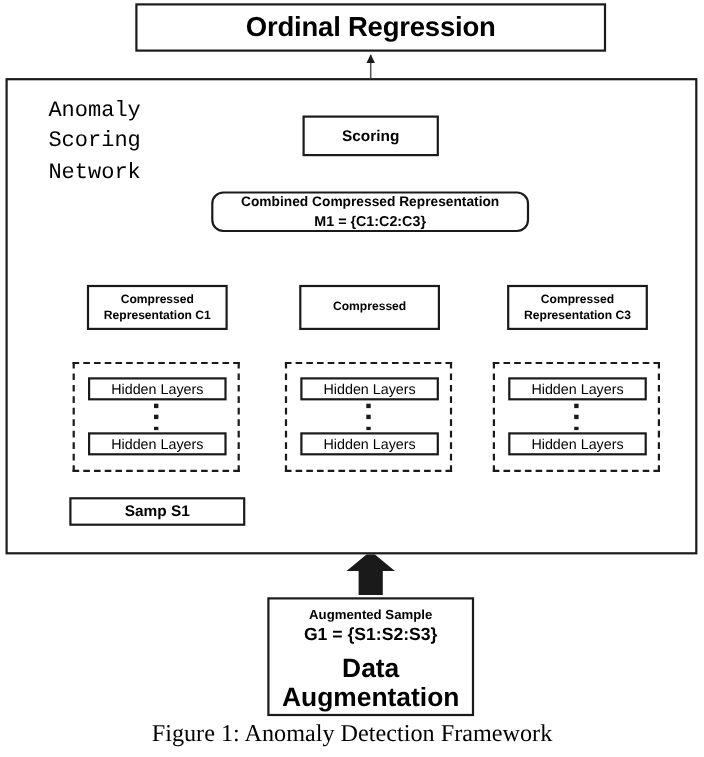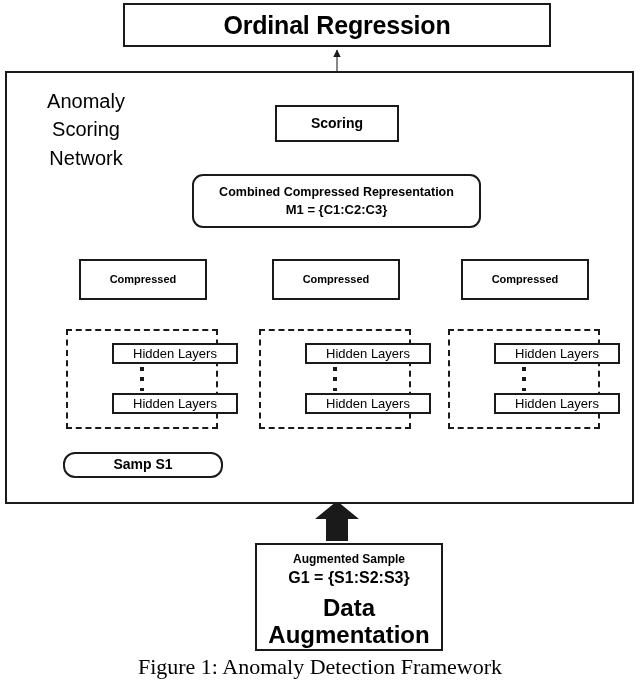--- a/index.html
+++ b/index.html
@@ -54,33 +54,34 @@
     background: #ffffff;
   }
   #anomaly-network-label {
     position: absolute;
     left: 14px; top: 14px;
     width: 130px;
     font-size: 20px;
     line-height: 1.42;
     text-align: center;
     white-space: pre-line;
+    font-family: Liberation Mono, monospace;
   }
 
   
   #scoring-box {
     left: 275px; top: 105px;
     width: 124px; height: 37px;
     font-size: 14px;
   }
 
   
   #combined-representation-box {
     left: 192px; top: 174px;
-    width: 289px; height: 54px;
+    width: 289px; height: 37px;
     border-radius: 11px;
     font-size: 12.5px;
     line-height: 1.45;
   }
   #combined-representation-box .l2 { font-size: 13px; }
 
   
   .compressed-box {
     top: 259px;
     width: 128px; height: 41px;
@@ -108,21 +109,20 @@
     position: absolute;
     box-sizing: border-box;
     left: 12px;
     width: 126px; height: 21px;
     border: 2px solid #1a1a1a;
     background: #ffffff;
     display: flex;
     align-items: center;
     justify-content: center;
     font-size: 13px;
-    margin-left: 32px;
   }
   .hidden-layer-box.top { top: 12px; }
   .hidden-layer-box.bottom { top: 62px; }
 
   .vdots {
     position: absolute;
     left: 0; right: 0;
     top: 36px;
     height: 24px;
     display: flex;
@@ -135,27 +135,27 @@
     width: 3.5px; height: 3.5px;
     background: #1a1a1a;
   }
 
   
   .samp-box {
     top: 452px;
     width: 160px; height: 26px;
     font-size: 14px;
   }
-  #samp-box-1 { left: 63px; border-radius: 12px; }
+  #samp-box-1 { left: 63px; }
   #samp-box-2 { left: 256px; }
   #samp-box-3 { left: 446px; }
 
   
   #data-augmentation-box {
-    left: 255px; top: 543px;
+    left: 243px; top: 543px;
     width: 188px; height: 108px;
     justify-content: flex-start;
     padding-top: 7px;
   }
   #augmented-sample-label { font-size: 12px; line-height: 1.3; }
   #augmented-sample-formula { font-size: 16px; line-height: 1.3; }
   #data-augmentation-title {
     font-size: 24px;
     line-height: 1.12;
     margin-top: 7px;
@@ -230,26 +230,28 @@
     <span>Scoring</span>
   </div>
 
   <div class="box" id="combined-representation-box">
     <span class="l1">Combined Compressed Representation</span>
     <span class="l2">M1 = {C1:C2:C3}</span>
   </div>
 
   <div class="box compressed-box" id="compressed-box-1">
     <span>Compressed</span>
+    <span>Representation C1</span>
   </div>
   <div class="box compressed-box" id="compressed-box-2">
     <span>Compressed</span>
   </div>
   <div class="box compressed-box" id="compressed-box-3">
     <span>Compressed</span>
+    <span>Representation C3</span>
   </div>
 
   <div class="hidden-group" id="hidden-group-1">
     <div class="hidden-layer-box top">Hidden Layers</div>
     <div class="vdots">
       <i></i>
         <i></i>
         <i></i>
     </div>
     <div class="hidden-layer-box bottom">Hidden Layers</div>

